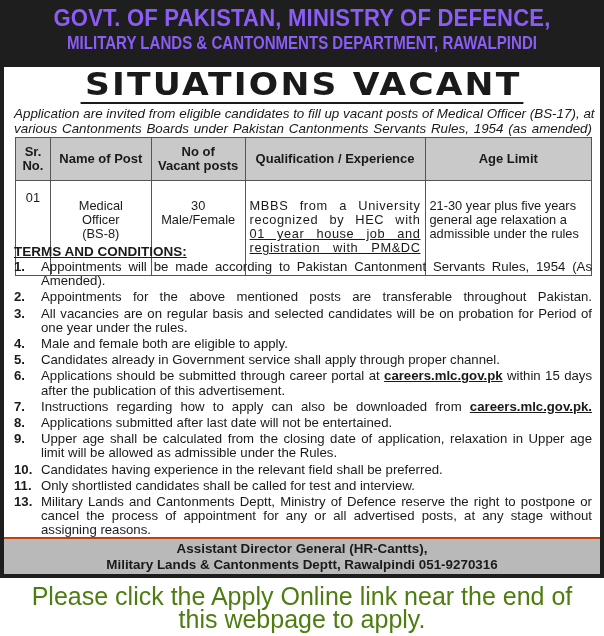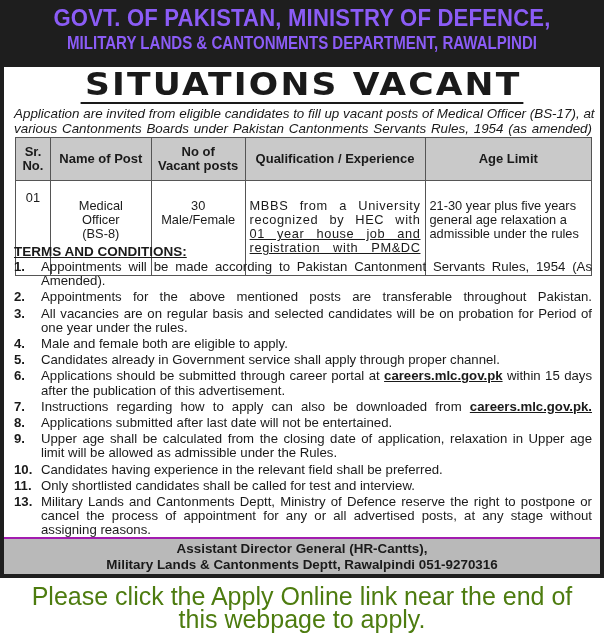--- a/index.html
+++ b/index.html
@@ -34,21 +34,21 @@
   td.age { text-align: left !important; }
   .terms { position: absolute; left: 14px; top: 243px; width: 578px; font-size: 13.2px; }
   .terms h3 { margin: 0; font-size: 13.5px; font-weight: bold; text-decoration: underline;
               line-height: 17px; }
   .terms ol { list-style: none; margin: 0; padding: 0; }
   .terms li { display: flex; line-height: 14.2px; margin: 0 0 2px 0; }
   .terms li .num { width: 27px; flex: none; font-weight: bold; }
   .terms li .txt { flex: 1; text-align: justify; }
   .terms li .txt b { text-decoration: underline; }
   .footer { position: absolute; left: 4px; top: 537px; width: 596px; height: 37px;
-            background: #b9b9b9; border-top: 2px solid #a21caf; text-align: center;
+            background: #b9b9b9; border-top: 2px solid #c2410c; text-align: center;
             font-weight: bold; font-size: 13.4px; line-height: 16px; padding-top: 2px; box-sizing: border-box; }
   .notice { position: absolute; left: 0; width: 604px; top: 585px; text-align: center;
             color: #4d7c0f; font-size: 25px; line-height: 23px; }
 </style>
 </head>
 <body>
 
 <div class="frame"></div>
 
 <div class="header">

